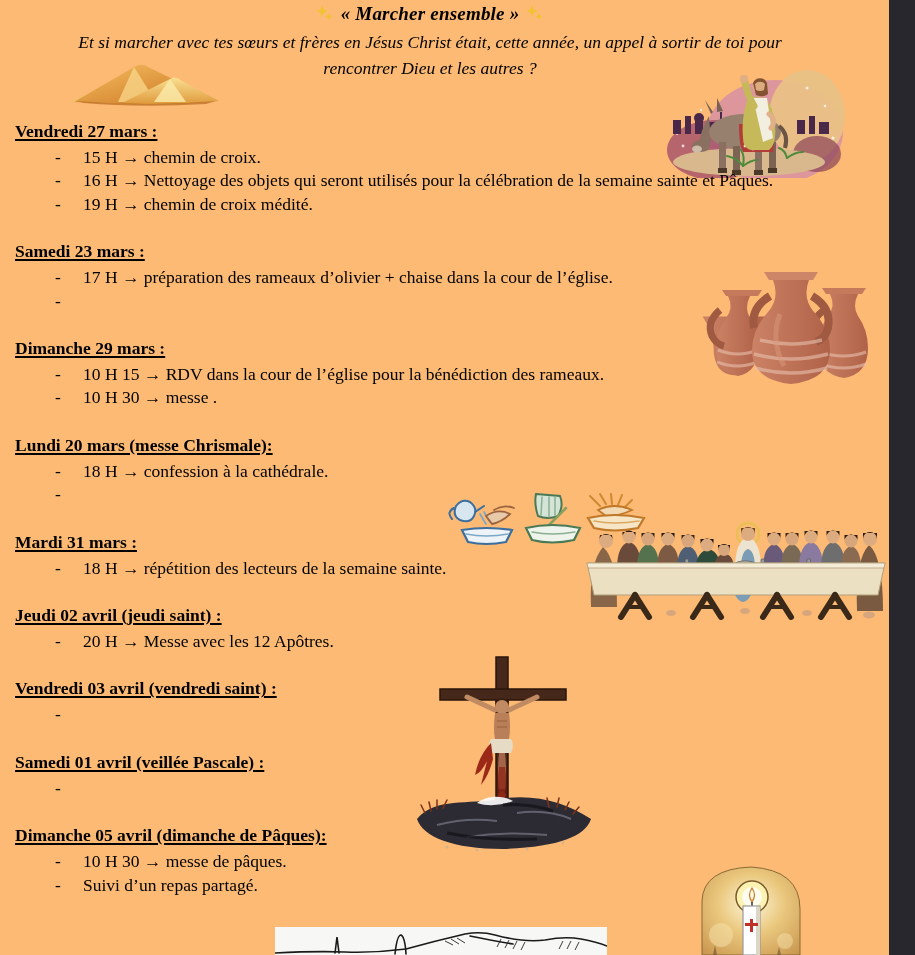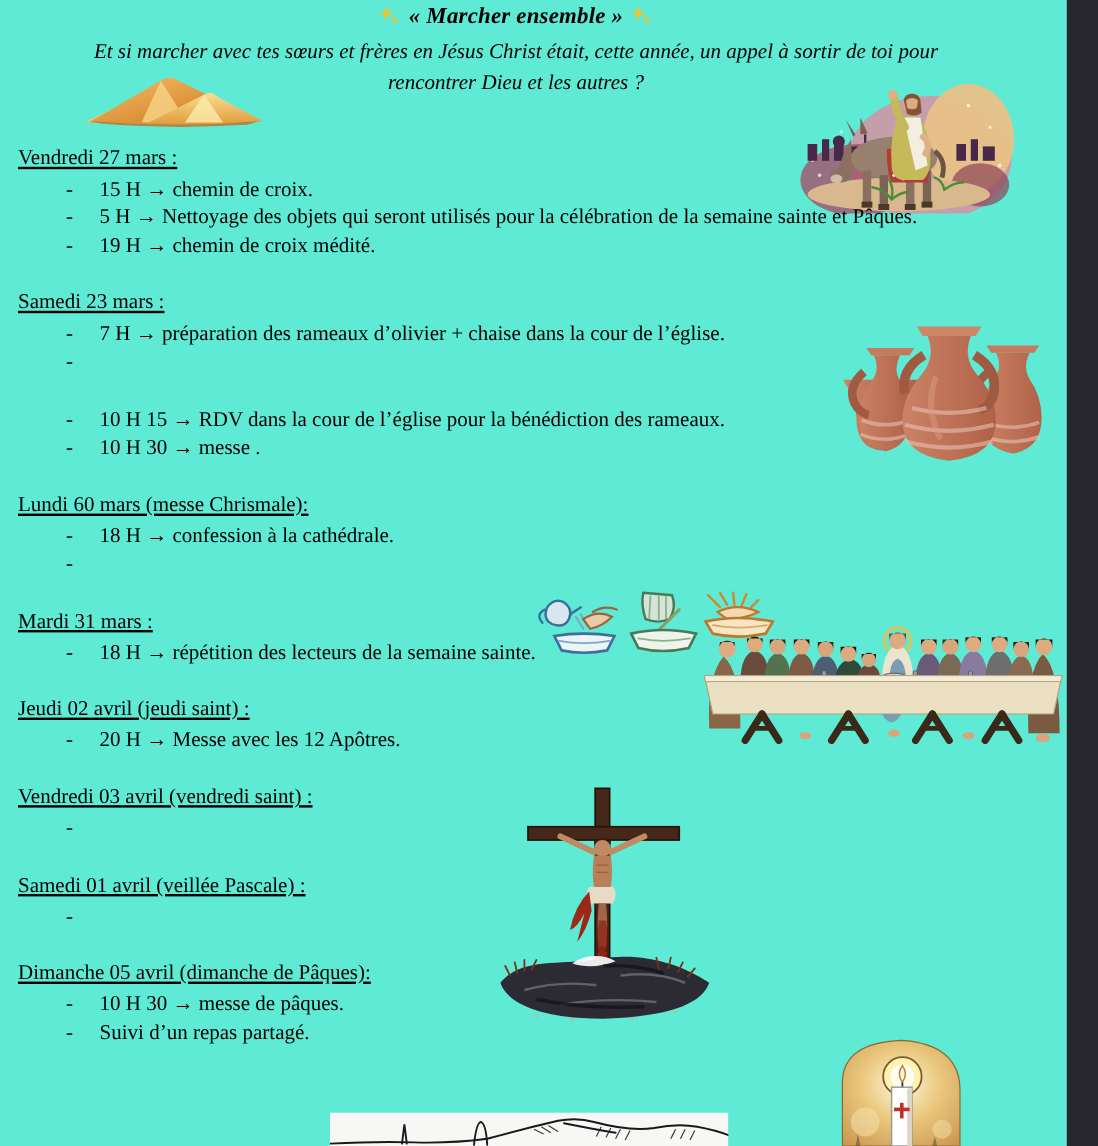--- a/index.html
+++ b/index.html
@@ -1,32 +1,32 @@
 <!DOCTYPE html>
 <html><head>
 <meta charset="utf-8">
 <style>
   html,body { margin:0; padding:0; background:#27272d; }
   .page {
-    position:relative; width:915px; height:955px; background:#5eead4;
+    position:relative; width:915px; height:955px; background:#fdba74;
     overflow:hidden; font-family:"Liberation Serif","DejaVu Serif",serif; color:#000;
   }
   .edge-bar { position:absolute; top:0; left:889px; width:26px; height:955px; background:#27272d; }
 
   
   .header { width:860px; padding-top:3px; text-align:center; }
   .title-line { display:flex; justify-content:center; align-items:center; gap:7px; }
   .title-line h1 { margin:0; font-size:19px; font-weight:bold; font-style:italic; letter-spacing:.2px; }
   .sparkle { display:inline-flex; width:18px; height:18px; }
   .subtitle { margin:4px 0 0; font-style:italic; font-size:17.5px; line-height:26px; }
 
   
   .sections { position:relative; z-index:2; margin:40px 0 0 15px; }
   .sec { margin-bottom:25px; }
-  .sec h2 { margin:0 0 4px; font-size:17.5px; font-weight:normal;
+  .sec h2 { margin:0 0 4px; font-size:17.5px; font-weight:bold;
             text-decoration:underline; text-decoration-thickness:1.5px; text-underline-offset:2px; }
   .item { display:flex; font-size:17.5px; line-height:23.4px; }
   .dash { flex:none; width:28px; margin-left:40px; }
   .txt  { max-width:700px; }
   .txt.wide   { max-width:700px; }
   .txt.narrow { max-width:318px; }
 
   
   .illus { position:absolute; z-index:1; }
   #img-dunes       { left:66px;  top:57px;  }
@@ -68,52 +68,53 @@
   <main class="sections">
 
     <section class="sec">
       <h2>Vendredi 27 mars :</h2>
       <div class="item">
           <span class="dash">-</span>
           <span class="txt">15 H → chemin de croix.</span>
         </div>
       <div class="item">
           <span class="dash">-</span>
-          <span class="txt wide">5 H → Nettoyage des objets qui seront utilisés pour la célébration de la semaine sainte et Pâques.</span>
+          <span class="txt wide">16 H → Nettoyage des objets qui seront utilisés pour la célébration de la semaine sainte et Pâques.</span>
         </div>
       <div class="item">
           <span class="dash">-</span>
           <span class="txt">19 H → chemin de croix médité.</span>
         </div>
     </section>
 
     <section class="sec">
       <h2>Samedi 23 mars :</h2>
       <div class="item">
           <span class="dash">-</span>
-          <span class="txt">7 H → préparation des rameaux d’olivier + chaise dans la cour de l’église.</span>
-        </div>
-      <div class="item">
-          <span class="dash">-</span>
-        </div>
-    </section>
-
-    <section class="sec">
+          <span class="txt">17 H → préparation des rameaux d’olivier + chaise dans la cour de l’église.</span>
+        </div>
+      <div class="item">
+          <span class="dash">-</span>
+        </div>
+    </section>
+
+    <section class="sec">
+      <h2>Dimanche 29 mars :</h2>
       <div class="item">
           <span class="dash">-</span>
           <span class="txt">10 H 15 → RDV dans la cour de l’église pour la bénédiction des rameaux.</span>
         </div>
       <div class="item">
           <span class="dash">-</span>
           <span class="txt">10 H 30 → messe .</span>
         </div>
     </section>
 
     <section class="sec">
-      <h2>Lundi 60 mars (messe Chrismale):</h2>
+      <h2>Lundi 20 mars (messe Chrismale):</h2>
       <div class="item">
           <span class="dash">-</span>
           <span class="txt">18 H → confession à la cathédrale.</span>
         </div>
       <div class="item">
           <span class="dash">-</span>
         </div>
     </section>
 
     <section class="sec">

